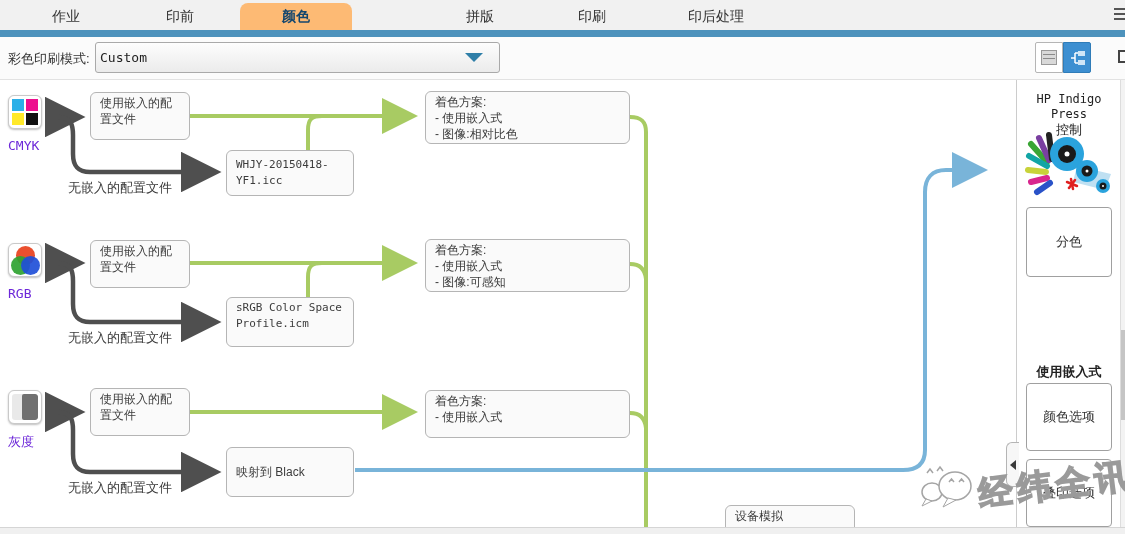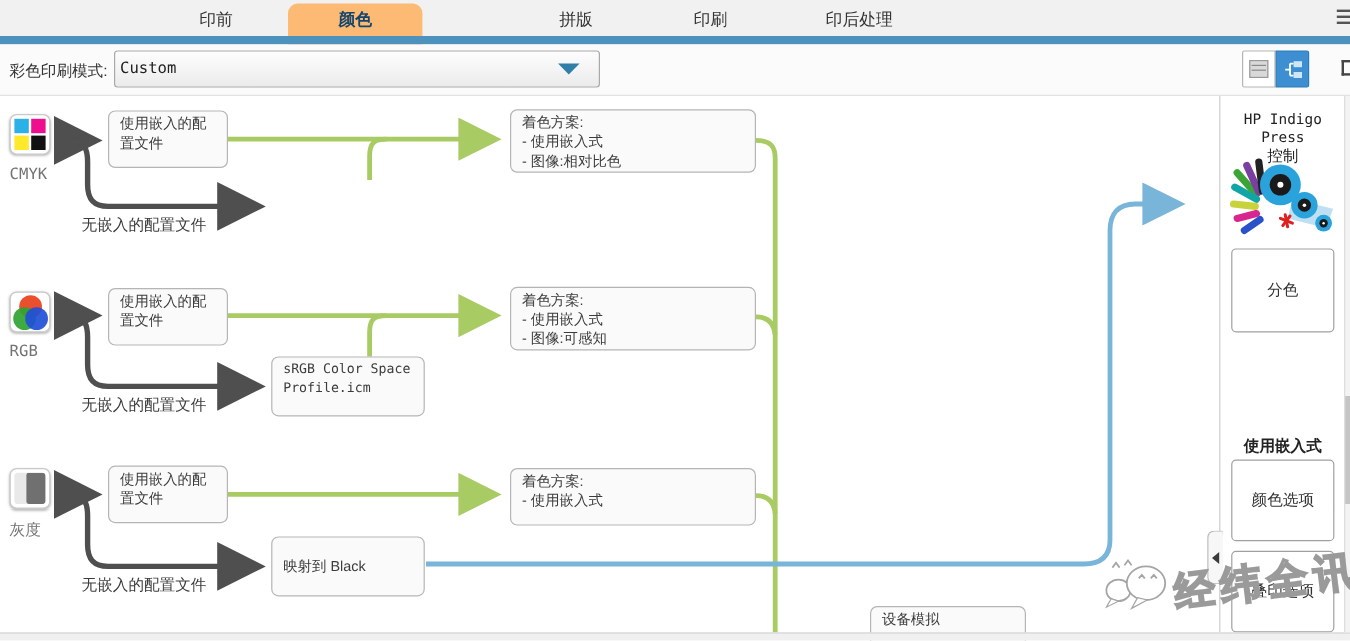--- a/index.html
+++ b/index.html
@@ -33,21 +33,21 @@
   .edge-cut-glyph { position:absolute; left:1118px; top:50px; width:8px; height:13px; border-left:2px solid #444; border-top:2px solid #444; border-bottom:2px solid #444; }
 
   
   .flowsvg { position:absolute; left:0; top:0; width:1125px; height:534px; z-index:1; }
   .node { position:absolute; background:#fafafa; border:1px solid #b5b5b5; border-radius:6px; z-index:2;
           font-size:12px; color:#3c3c3c; padding:2px 9px; line-height:16px; }
   .node.mono { font-family:"DejaVu Sans Mono",monospace; font-size:11px; }
   .flabel { position:absolute; z-index:2; font-size:13px; color:#3c3c3c; }
   .src-icon { position:absolute; left:8px; width:34px; height:34px; border:1px solid #c9c9c9; border-radius:6px;
               background:#fff; box-shadow:0 1px 2px rgba(0,0,0,.25); z-index:2; }
-  .src-label { position:absolute; left:8px; z-index:2; font-size:13px; color:#737373; font-family:"DejaVu Sans Mono",monospace; }
+  .src-label { position:absolute; left:8px; z-index:2; font-size:13px; color:#6d28d9; font-family:"DejaVu Sans Mono",monospace; }
   .cmyk-grid { position:absolute; inset:3px; display:grid; grid-template-columns:1fr 1fr; grid-template-rows:1fr 1fr; gap:2px; }
   .cmyk-grid i:nth-child(1){background:#2bb0e8;} .cmyk-grid i:nth-child(2){background:#ed0f8e;}
   .cmyk-grid i:nth-child(3){background:#ffe92a;} .cmyk-grid i:nth-child(4){background:#111;}
   .rgb-venn { position:absolute; inset:0; }
   .rgb-venn i { position:absolute; width:19px; height:19px; border-radius:50%; opacity:.92; }
   .rgb-venn i:nth-child(1){ left:7px; top:2px;  background:#e8401c; }
   .rgb-venn i:nth-child(2){ left:2px; top:12px; background:#2fa331; }
   .rgb-venn i:nth-child(3){ left:12px;top:12px; background:#1f4fd8; }
   .gray-split { position:absolute; inset:3px; border-radius:3px; overflow:hidden; background:#e9e9e9; }
   .gray-split i { position:absolute; right:0; top:0; width:60%; height:100%; background:#707070; border-radius:2px; }
@@ -76,20 +76,21 @@
   .wm-text { font-size:34px; font-weight:bold; letter-spacing:5px; transform:rotate(-7deg);
              color:rgba(255,255,255,.55); -webkit-text-stroke:1.5px #9a9a9a;
              text-shadow:0 0 1px #aaa; white-space:nowrap; }
 </style>
 </head>
 <body>
 
 <div id="app">
 
   <div class="tabbar">
+    <div class="tab" style="left:10px">作业</div>
     <div class="tab" style="left:124px">印前</div>
     <div class="tab active" style="left:240px">颜色</div>
     <div class="tab" style="left:424px">拼版</div>
     <div class="tab" style="left:536px">印刷</div>
     <div class="tab" style="left:660px">印后处理</div>
     <div class="edge-menu-icon">
         <i></i>
         <i></i>
         <i></i>
       </div>
@@ -151,20 +152,21 @@
   <div class="src-icon" style="top:95px">
     <span class="cmyk-grid">
         <i></i>
         <i></i>
         <i></i>
         <i></i>
       </span>
   </div>
   <div class="src-label" style="top:138px">CMYK</div>
   <div class="node" style="left:90px; top:92px; width:100px; height:48px;">使用嵌入的配置文件</div>
+  <div class="node mono" style="left:226px; top:150px; width:128px; height:46px; display:flex; align-items:center;">WHJY-20150418-YF1.icc</div>
   <div class="flabel" style="left:68px; top:179px;">无嵌入的配置文件</div>
   <div class="node" style="left:425px; top:91px; width:205px; height:53px;">
     <div>着色方案:</div>
     <div>- 使用嵌入式</div>
     <div>- 图像:相对比色</div>
   </div>
 
   <div class="src-icon" style="top:243px">
     <span class="rgb-venn">
         <i></i>

